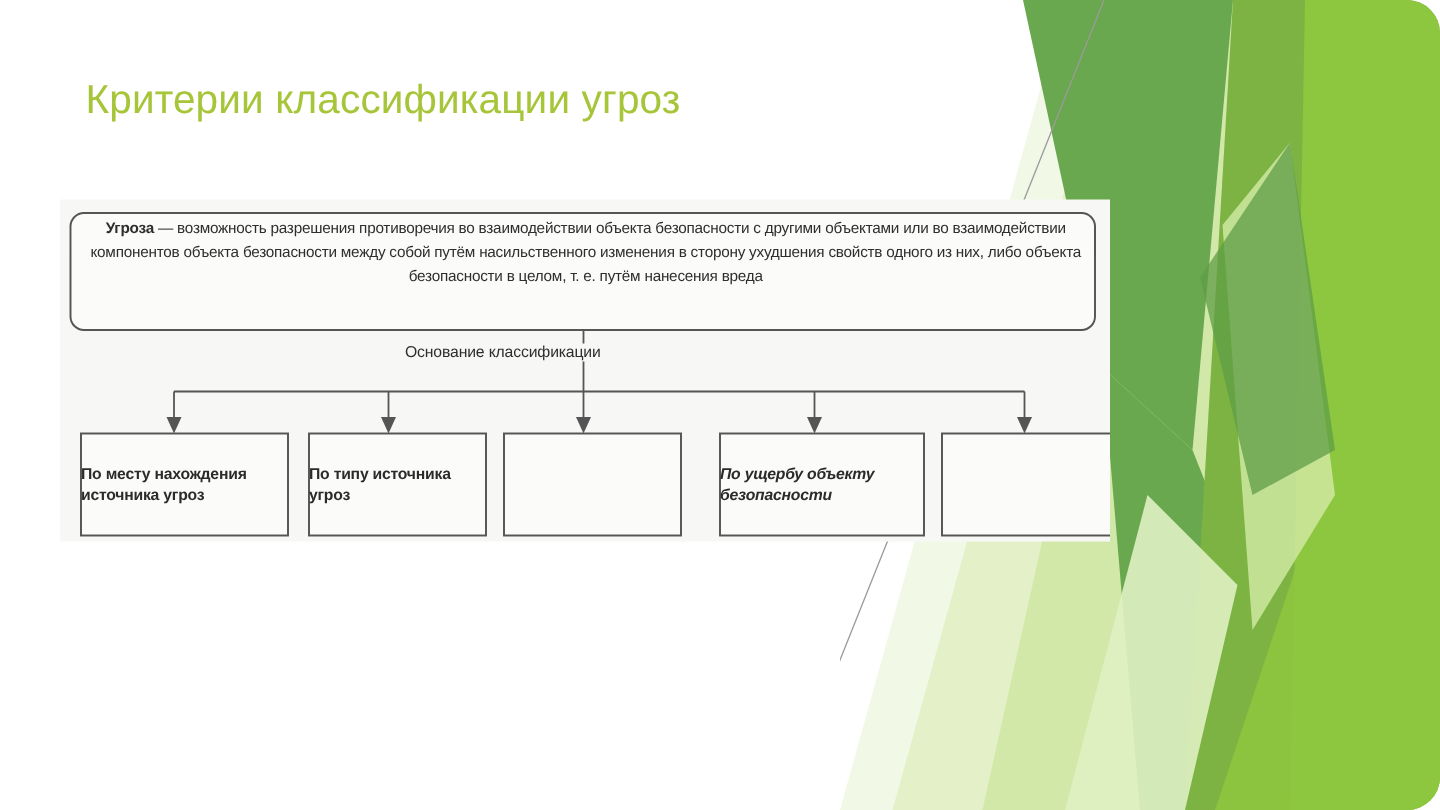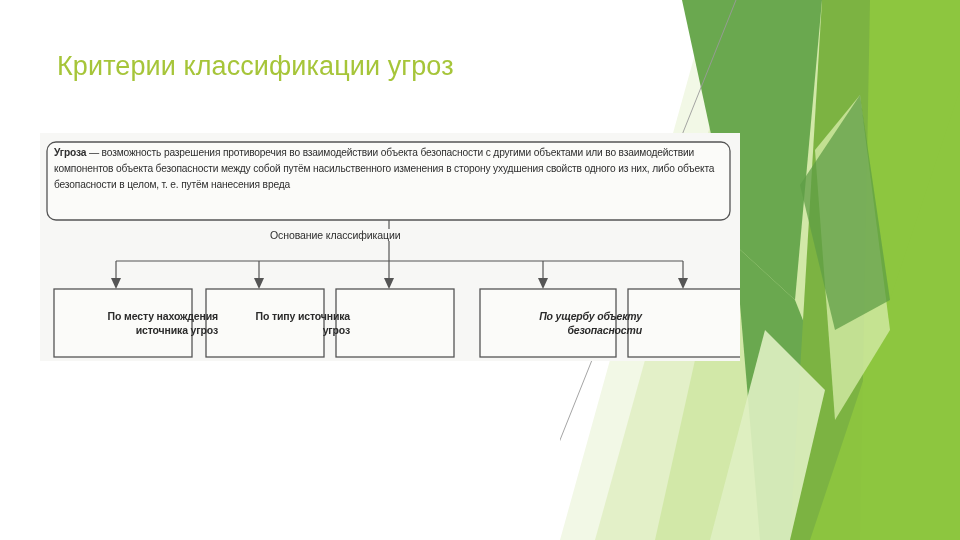--- a/index.html
+++ b/index.html
@@ -7,20 +7,21 @@
     padding: 0;
     background: #ffffff;
   }
   #slide {
     position: relative;
     width: 960px;
     height: 540px;
     background: #ffffff;
     overflow: hidden;
     font-family: "Liberation Sans", sans-serif;
+    border-radius: 22px;
   }
 
   
   #deco {
     position: absolute;
     top: 0;
     right: 0;
     width: 400px;
     height: 540px;
     pointer-events: none;
@@ -50,20 +51,21 @@
     height: 228px;
     background: #f7f7f5;
   }
   #diagram svg { display: block; width: 100%; height: 100%; }
 
   .defbox-text {
     position: absolute;
     left: 14px;
     top: 12px;
     width: 673px;
+    text-align: center;
     font-size: 10.2px;
     line-height: 16.2px;
     color: #2e2e2e;
     font-family: "Liberation Sans", sans-serif;
     letter-spacing: -0.15px;
   }
   .defbox-text b { font-weight: 700; }
 
   .basis-label {
     position: absolute;
@@ -72,31 +74,30 @@
     width: 240px;
     text-align: left;
     font-size: 10.5px;
     color: #2e2e2e;
     background: #f7f7f5;
     letter-spacing: -0.1px;
   }
 
   .leafbox-text {
     position: absolute;
-    text-align: right;
+    text-align: left;
     font-size: 10.5px;
     line-height: 14px;
     font-weight: 700;
     color: #2b2b2b;
     letter-spacing: -0.15px;
     display: flex;
     align-items: center;
     justify-content: center;
     flex-direction: column;
-    margin-left: 26px;
   }
 </style>
 </head>
 <body>
 
 <div id="slide">
 
   <div id="deco">
     <svg viewBox="0 0 400 540" preserveAspectRatio="none">
 

